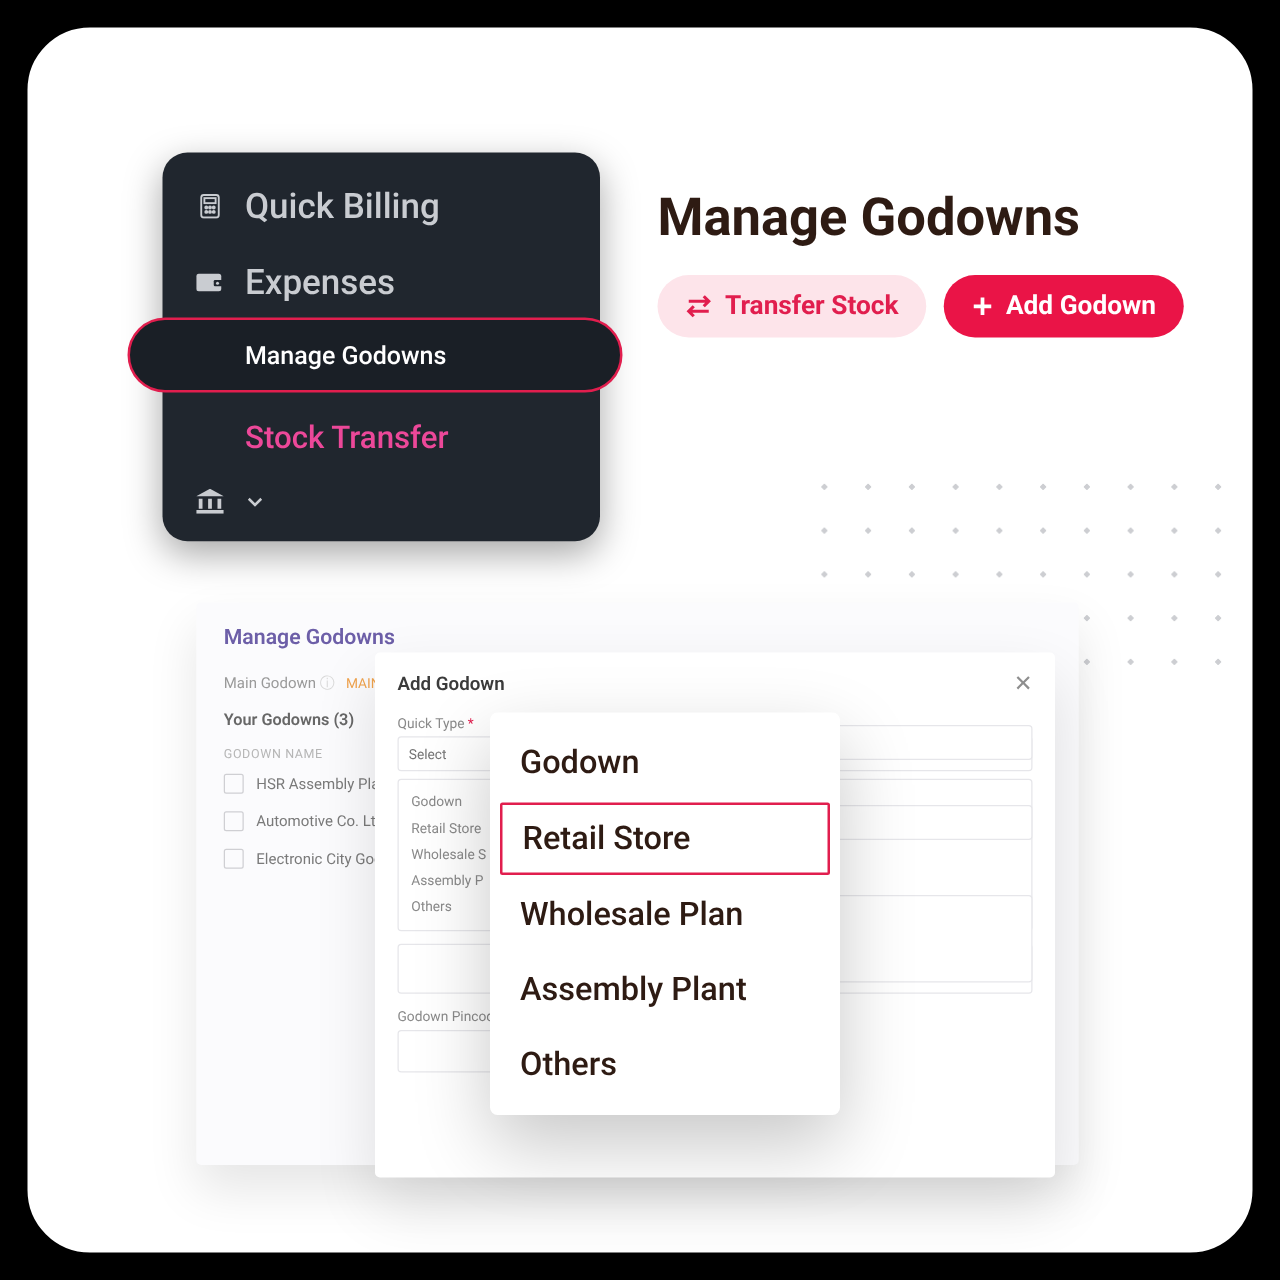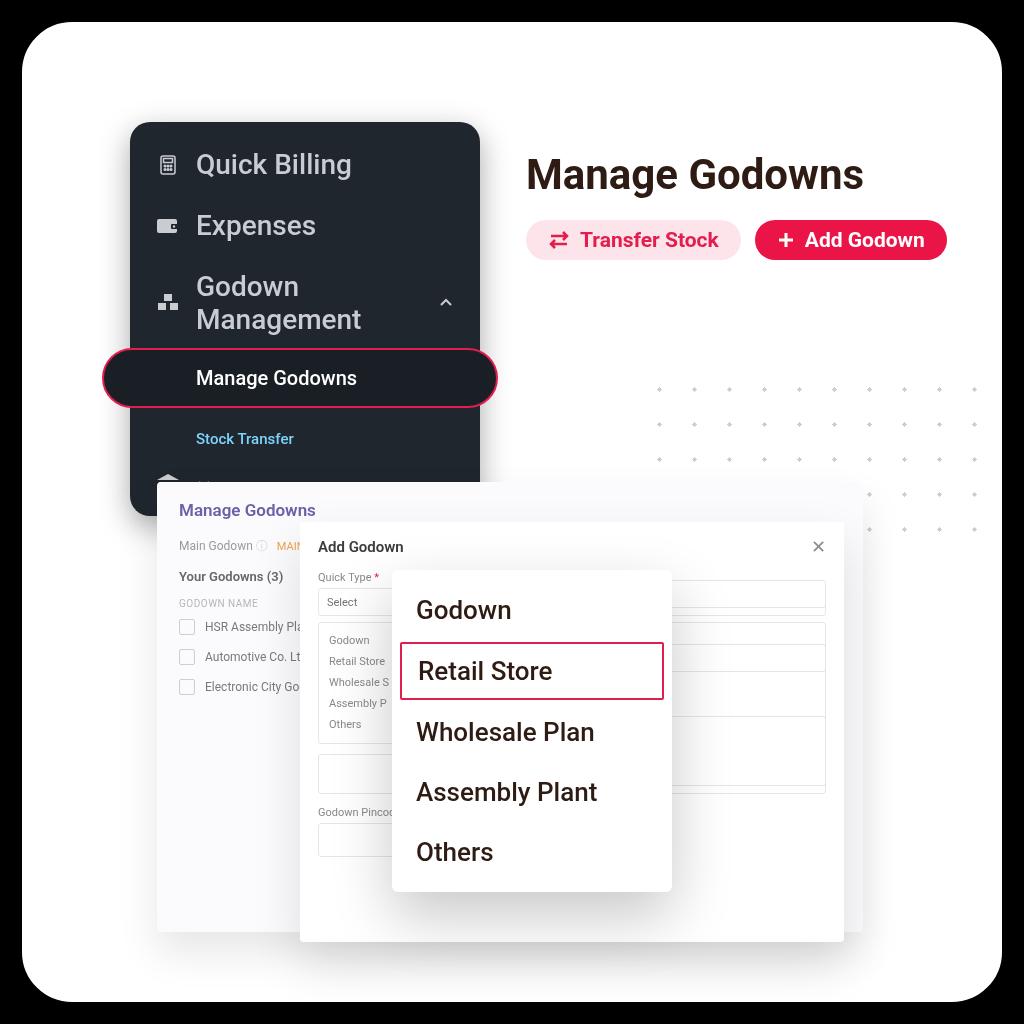--- a/index.html
+++ b/index.html
@@ -15,21 +15,21 @@
     box-shadow: 0 10px 30px rgba(0,0,0,0.35);
   }
   .side-item {
     display: flex; align-items: center; gap: 16px;
     padding: 14px 26px; color: #c9ccd1; font-size: 28px; font-weight: 500;
     cursor: pointer;
   }
   .side-item .label { flex: 1; }
   .side-icon { width: 24px; display: inline-flex; align-items: center; justify-content: center; color: #c9ccd1; }
   .side-sub {
-    padding-left: 66px; color: #7dd3fc; font-size: 15px; font-weight: 500;
+    padding-left: 66px; color: #ec4899; font-size: 25px; font-weight: 500;
     padding-top: 12px; padding-bottom: 12px; cursor: pointer; margin-top: 16px;
   }
   .side-sub.highlight {
     position: relative; margin: 4px 0; color: #fff; font-size: 20px;
   }
   .side-sub.highlight::before {
     content: ""; position: absolute; left: -28px; right: -18px; top: -6px; bottom: -6px;
     background: #1a1f26; border: 2px solid #e11e4e; border-radius: 999px;
     z-index: 0;
   }
@@ -37,21 +37,21 @@
   .chev { width: 16px; height: 16px; color: #c9ccd1; }
 
   
   .page-title {
     position: absolute; left: 504px; top: 128px;
     font-size: 42px; font-weight: 700; color: #2e1b13;
   }
   .btn-row { position: absolute; left: 504px; top: 198px; display: flex; gap: 14px; }
   .btn {
     display: inline-flex; align-items: center; gap: 10px;
-    height: 40px; padding: 0 22px; border-radius: 999px;
+    height: 50px; padding: 0 22px; border-radius: 999px;
     font-size: 21px; font-weight: 700; cursor: pointer; border: none;
   }
   .btn-secondary { background: #fde4ea; color: #e11e4e; }
   .btn-primary { background: #ea1447; color: #fff; }
 
   
   .dotgrid {
     position: absolute; left: 620px; top: 350px; width: 360px; height: 180px;
     background-image: radial-gradient(circle, #c7c9cd 2.1px, transparent 2.1px);
     background-size: 35px 35px;
@@ -136,33 +136,20 @@
     <div class="side-item">
       <span class="side-icon">
         <svg width="22" height="18" viewBox="0 0 22 18" fill="currentColor">
             <rect x="0" y="2" width="20" height="14" rx="2"></rect>
             <rect x="14" y="7" width="8" height="5" rx="1" fill="#20262e"></rect>
             <circle cx="17" cy="9.5" r="1.2" fill="currentColor"></circle>
           </svg>
       </span>
       <span class="label">Expenses</span>
     </div>
-    <div class="side-item">
-      <span class="side-icon">
-        <svg width="22" height="18" viewBox="0 0 22 18" fill="currentColor">
-            <rect x="7" y="0" width="8" height="7"></rect>
-            <rect x="1" y="9" width="8" height="7"></rect>
-            <rect x="13" y="9" width="8" height="7"></rect>
-          </svg>
-      </span>
-      <span class="label">Godown Management</span>
-      <svg class="chev" viewBox="0 0 16 16" fill="none" stroke="currentColor" stroke-width="2">
-          <path d="M3 10l5-5 5 5"></path>
-        </svg>
-    </div>
 
     <div class="side-sub highlight">
       <span>Manage Godowns</span>
     </div>
     <div class="side-sub">
       <span>Stock Transfer</span>
     </div>
 
     <div class="side-item">
       <span class="side-icon">

